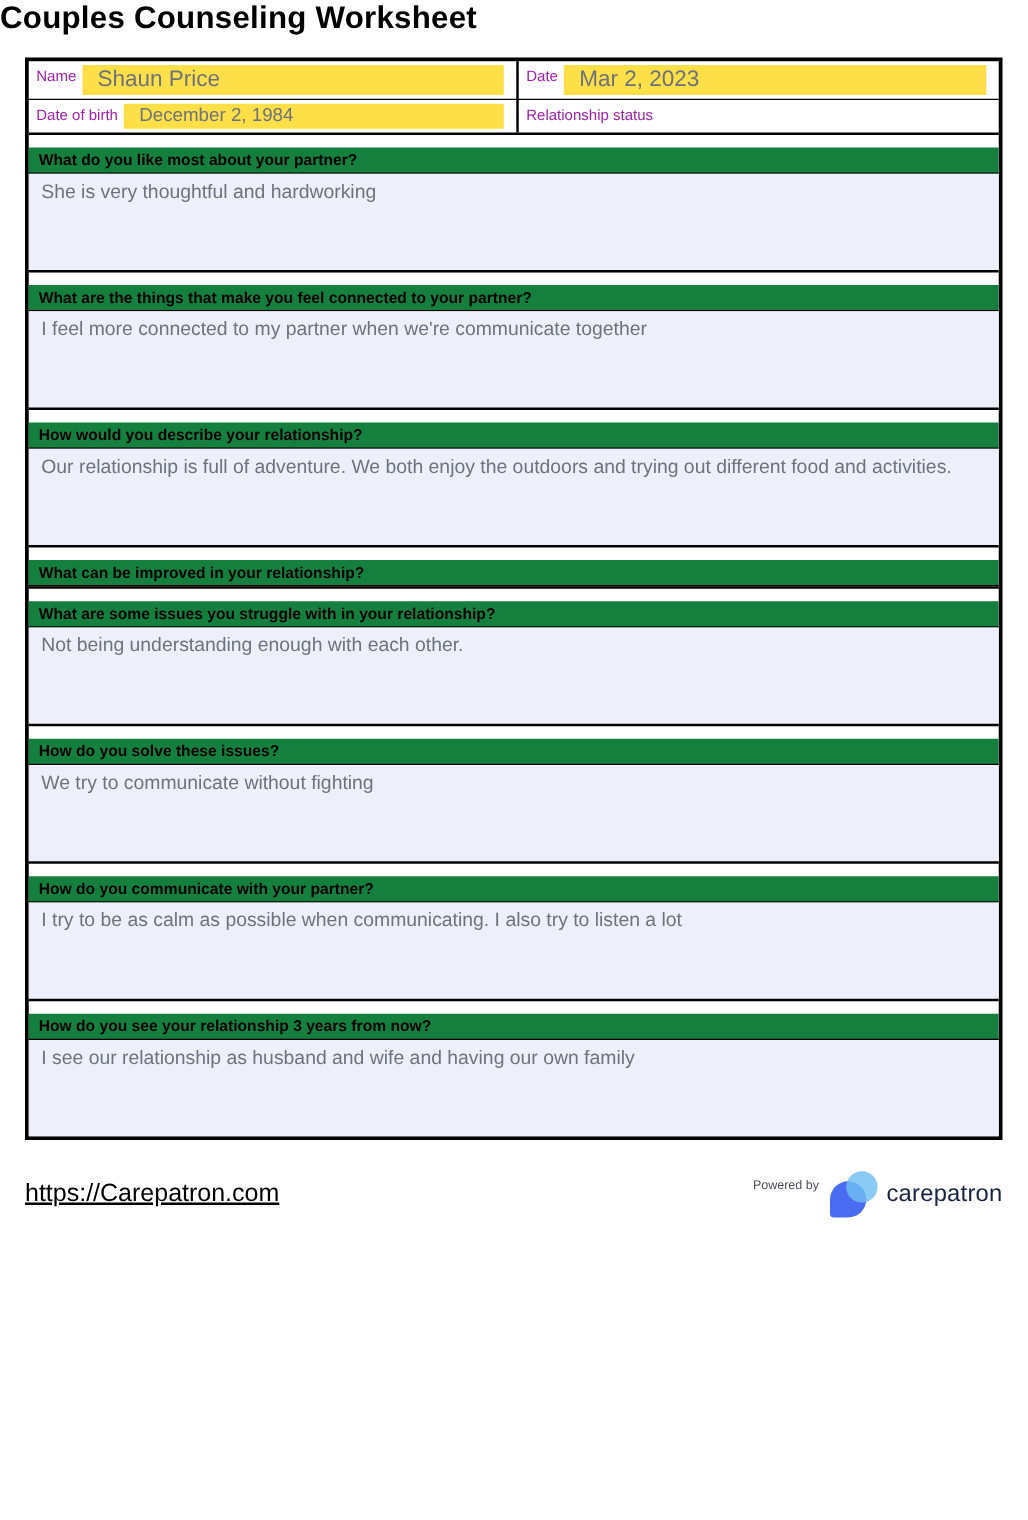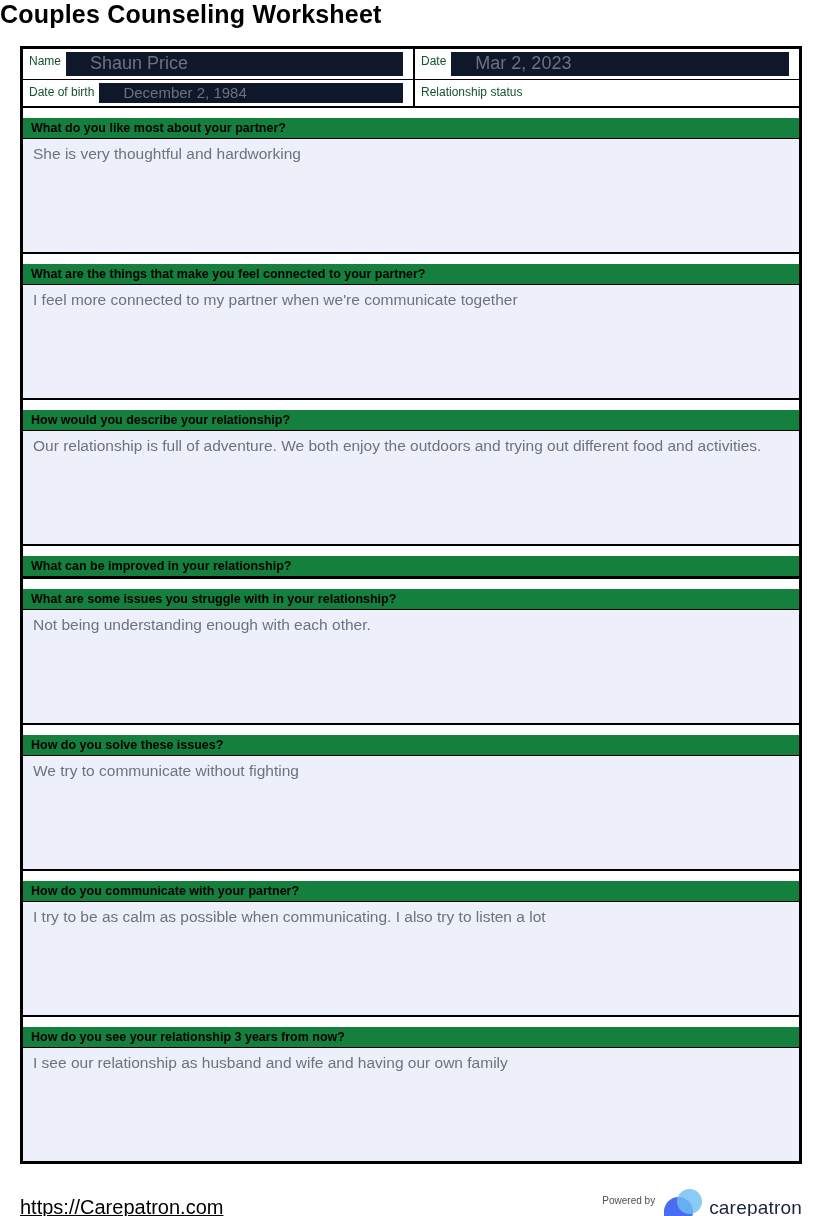--- a/index.html
+++ b/index.html
@@ -29,47 +29,47 @@
   .info-cell {
     display: flex;
     align-items: stretch;
     padding: 3px 10px 3px 6px;
   }
   .info-cell.col-left { border-right: 2px solid #000; }
   .row-top .info-cell { height: 31px; border-bottom: 1px solid #000; }
   .row-bottom .info-cell { height: 26px; }
   .field-label {
     font-size: 12px;
-    color: #14532d;
+    color: #a21caf;
     white-space: nowrap;
     padding: 2px 5px 0 0;
   }
   .field-value {
     flex: 1;
-    background: #0f172a;
+    background: #fde047;
     color: #6e727c;
-    padding: 1px 8px 0 24px;
+    padding: 1px 8px 0 12px;
     overflow: hidden;
     white-space: nowrap;
   }
   .row-top .field-value { font-size: 18px; }
   .row-bottom .field-value { font-size: 15px; }
   .q-section { border-top: 2px solid #000; }
   .q-header {
     font-size: 12.5px;
     font-weight: bold;
     line-height: 14px;
     padding: 3px 8px;
     border-bottom: 1px solid #000;
     background: #15803d;
     margin-top: 10px;
   }
   .q-answer {
     background: #edf0fa;
-    height: 113px;
+    height: 77px;
     padding: 5px 10px;
     font-size: 15.5px;
     line-height: 1.35;
     color: #6e727c;
   }
   .footer {
     margin: 25px 20px 0 20px;
     display: flex;
     justify-content: space-between;
     align-items: center;

